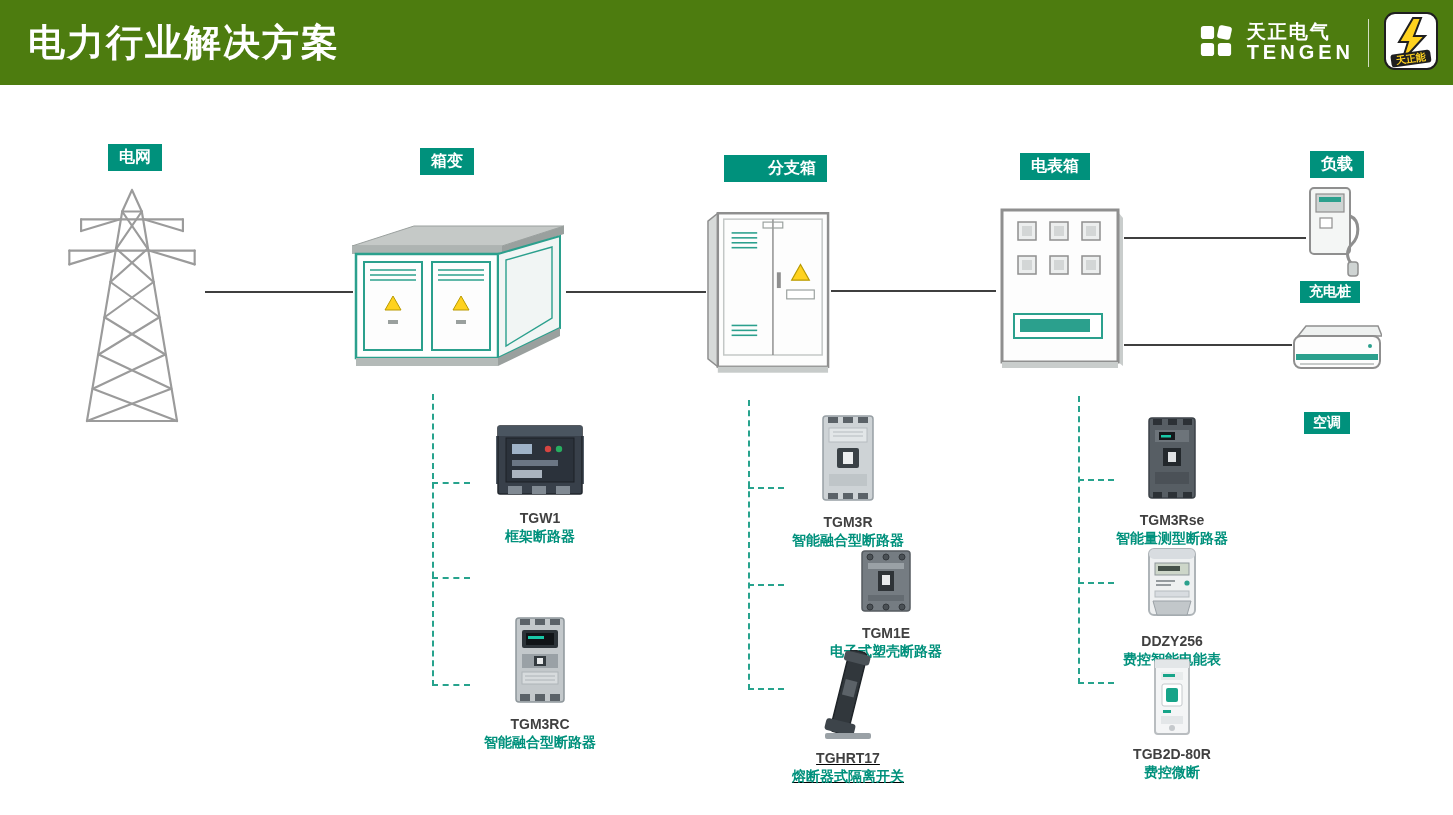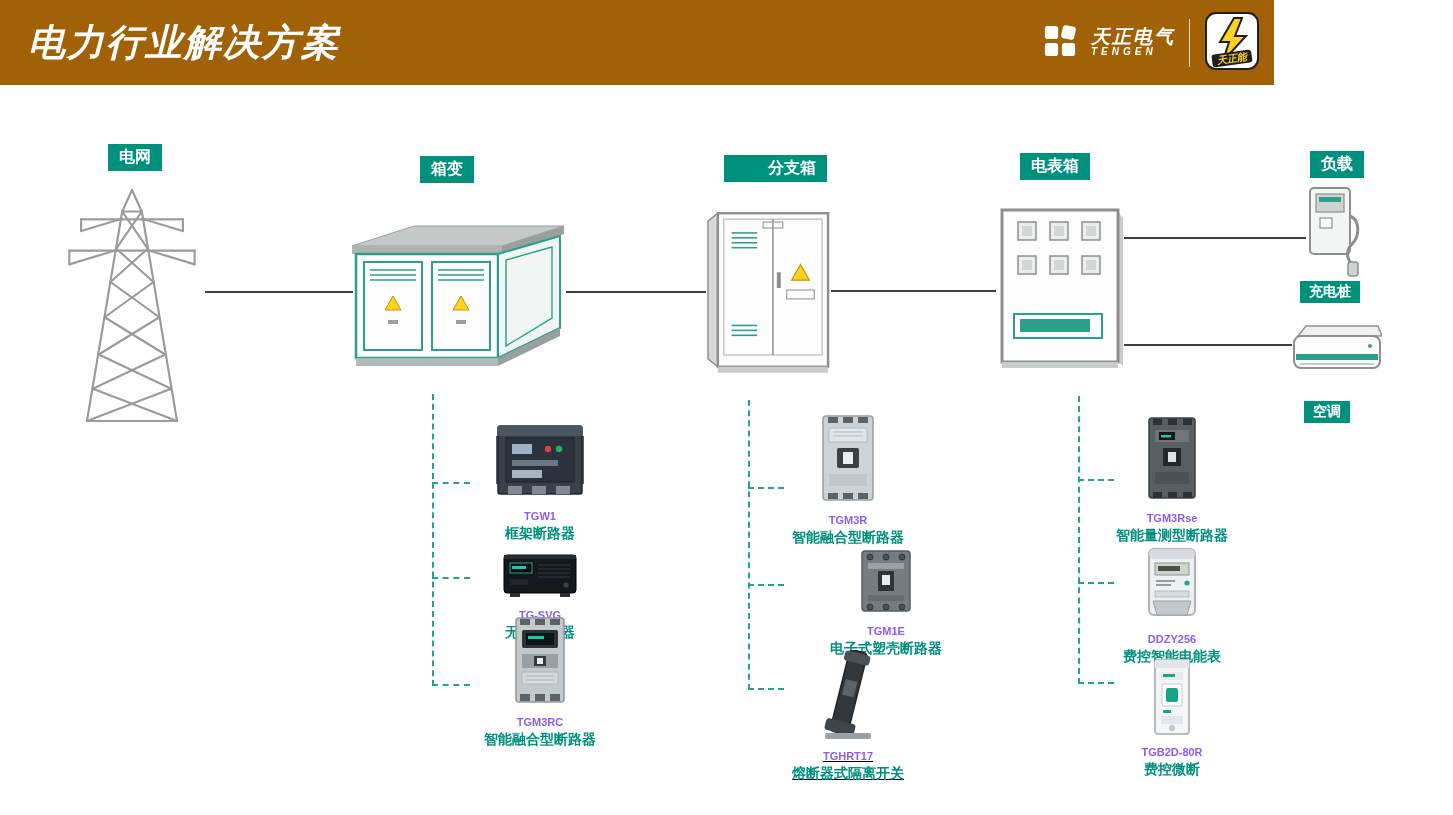--- a/index.html
+++ b/index.html
@@ -1,35 +1,35 @@
 <!DOCTYPE html>
 <html><head>
 <meta charset="utf-8">
 <style>
   html,body{margin:0;padding:0;background:#e9e9e9;}
   .page{position:relative;width:1453px;height:815px;background:#ffffff;overflow:hidden;
         font-family:"Liberation Sans","DejaVu Sans",sans-serif;}
   
-  .header{position:absolute;left:0;top:0;width:1274px;height:85px;background:#a16207;font-style:italic;}
+  .header{position:absolute;left:0;top:0;width:1453px;height:85px;background:#4d7c0f;}
   .page-title{position:absolute;left:28px;top:18px;color:#ffffff;font-size:37px;font-weight:bold;letter-spacing:2px;}
   .header-right{position:absolute;right:14px;top:0;height:85px;display:flex;align-items:center;gap:14px;}
   .brand-text{display:flex;flex-direction:column;line-height:1.05;color:#fff;}
   .brand-cn{font-size:19px;font-weight:bold;letter-spacing:2px;}
-  .brand-en{font-size:10px;font-weight:bold;letter-spacing:4px;}
+  .brand-en{font-size:20px;font-weight:bold;letter-spacing:4px;}
   .brand-divider{width:1px;height:48px;background:rgba(255,255,255,.75);}
   
   .chip{position:absolute;background:#00917C;color:#fff;font-weight:bold;font-size:16px;
         padding:3px 11px;text-align:center;white-space:nowrap;}
   .chip.small{font-size:14px;padding:2px 9px;}
   .hline{position:absolute;border-top:2px solid #3f3f3f;height:0;}
   .vdash{position:absolute;border-left:2px dashed #27A38D;width:0;}
   .hdash{position:absolute;border-top:2px dashed #27A38D;height:0;}
   .illus{position:absolute;}
   .product{position:absolute;width:170px;display:flex;flex-direction:column;align-items:center;text-align:center;}
-  .product-name{color:#8b5cf6;font-weight:bold;font-size:11px;margin-top:6px;line-height:1.15;}
+  .product-name{color:#404040;font-weight:bold;font-size:14px;margin-top:6px;line-height:1.15;}
   .product-desc{color:#00917C;font-weight:bold;font-size:14px;margin-top:2px;line-height:1.15;}
 </style>
 </head>
 <body>
 
 <div class="page">
 
   <div class="header">
     <div class="page-title">电力行业解决方案</div>
     <div class="header-right">
@@ -53,26 +53,26 @@
           <g transform="rotate(-8 28 48)">
             <rect x="8" y="41" width="40" height="13" rx="3" fill="#1f1f1f"></rect>
             <text x="28" y="51" fill="#ffd21e" font-size="10" font-weight="bold" text-anchor="middle">天正能</text>
           </g>
         </svg>
       </span>
     </div>
   </div>
 
   <div class="chip" style="left:108px;top:144px;">电网</div>
-  <div class="chip" style="left:420px;top:156px;">箱变</div>
+  <div class="chip" style="left:420px;top:148px;">箱变</div>
   <div class="chip" style="left:724px;top:155px;padding-left:44px;">分支箱</div>
   <div class="chip" style="left:1020px;top:153px;">电表箱</div>
   <div class="chip" style="left:1310px;top:151px;">负载</div>
   <div class="chip small" style="left:1300px;top:281px;font-family:Liberation Mono, monospace;">充电桩</div>
-  <div class="chip small" style="left:1304px;top:401px;">空调</div>
+  <div class="chip small" style="left:1304px;top:412px;">空调</div>
 
   <div class="hline" style="left:205px;top:291px;width:148px;"></div>
   <div class="hline" style="left:566px;top:291px;width:140px;"></div>
   <div class="hline" style="left:831px;top:290px;width:165px;"></div>
   <div class="hline" style="left:1124px;top:237px;width:182px;"></div>
   <div class="hline" style="left:1124px;top:344px;width:168px;"></div>
 
   <div class="vdash" style="left:432px;top:394px;height:292px;"></div>
   <div class="hdash" style="left:432px;top:482px;width:38px;"></div>
   <div class="hdash" style="left:432px;top:577px;width:38px;"></div>
@@ -231,42 +231,20 @@
         <rect x="16" y="48" width="30" height="8" fill="#aab4bf"></rect>
         <rect x="12" y="64" width="14" height="8" fill="#818a93"></rect>
           <rect x="36" y="64" width="14" height="8" fill="#818a93"></rect>
           <rect x="60" y="64" width="14" height="8" fill="#818a93"></rect>
       </svg>
     </span>
     <div class="product-name">TGW1</div>
     <div class="product-desc">框架断路器</div>
   </div>
 
-  <div class="product" style="left:455px;top:549px;">
-    <span>
-      <svg width="76" height="50" viewBox="0 0 76 50">
-        <rect x="2" y="6" width="72" height="38" rx="3" fill="#14171b" stroke="#000"></rect>
-        <rect x="2" y="6" width="72" height="4" fill="#262b31"></rect>
-        <rect x="8" y="14" width="22" height="10" fill="#0b0e10" stroke="#2BA08D" stroke-width="1"></rect>
-        <rect x="10" y="17" width="14" height="3" fill="#19c9a8"></rect>
-        <g stroke="#2a3036" stroke-width="1.4">
-          <line x1="36" y1="16" x2="68" y2="16"></line>
-            <line x1="36" y1="20" x2="68" y2="20"></line>
-          <line x1="36" y1="24" x2="68" y2="24"></line>
-            <line x1="36" y1="28" x2="68" y2="28"></line>
-        </g>
-        <rect x="8" y="30" width="18" height="6" fill="#22282e"></rect>
-        <circle cx="64" cy="36" r="2.6" fill="#3a424a"></circle>
-        <rect x="8" y="44" width="10" height="4" fill="#2a2f35"></rect>
-          <rect x="58" y="44" width="10" height="4" fill="#2a2f35"></rect>
-      </svg>
-    </span>
-    <div class="product-name">TG-SVG</div>
-    <div class="product-desc">无功发生器</div>
-  </div>
 
   <div class="product" style="left:455px;top:616px;align-items:center;">
     <span>
       <svg width="60" height="90" viewBox="0 0 60 90">
         <rect x="6" y="2" width="48" height="84" rx="3" fill="#c3c8cb" stroke="#8f979c" stroke-width="1.5"></rect>
         <rect x="10" y="3" width="10" height="6" fill="#5b6268"></rect>
           <rect x="25" y="3" width="10" height="6" fill="#5b6268"></rect>
           <rect x="40" y="3" width="10" height="6" fill="#5b6268"></rect>
         <rect x="12" y="14" width="36" height="18" rx="2" fill="#2c3338"></rect>
         <rect x="16" y="17" width="28" height="12" fill="#101417"></rect>

